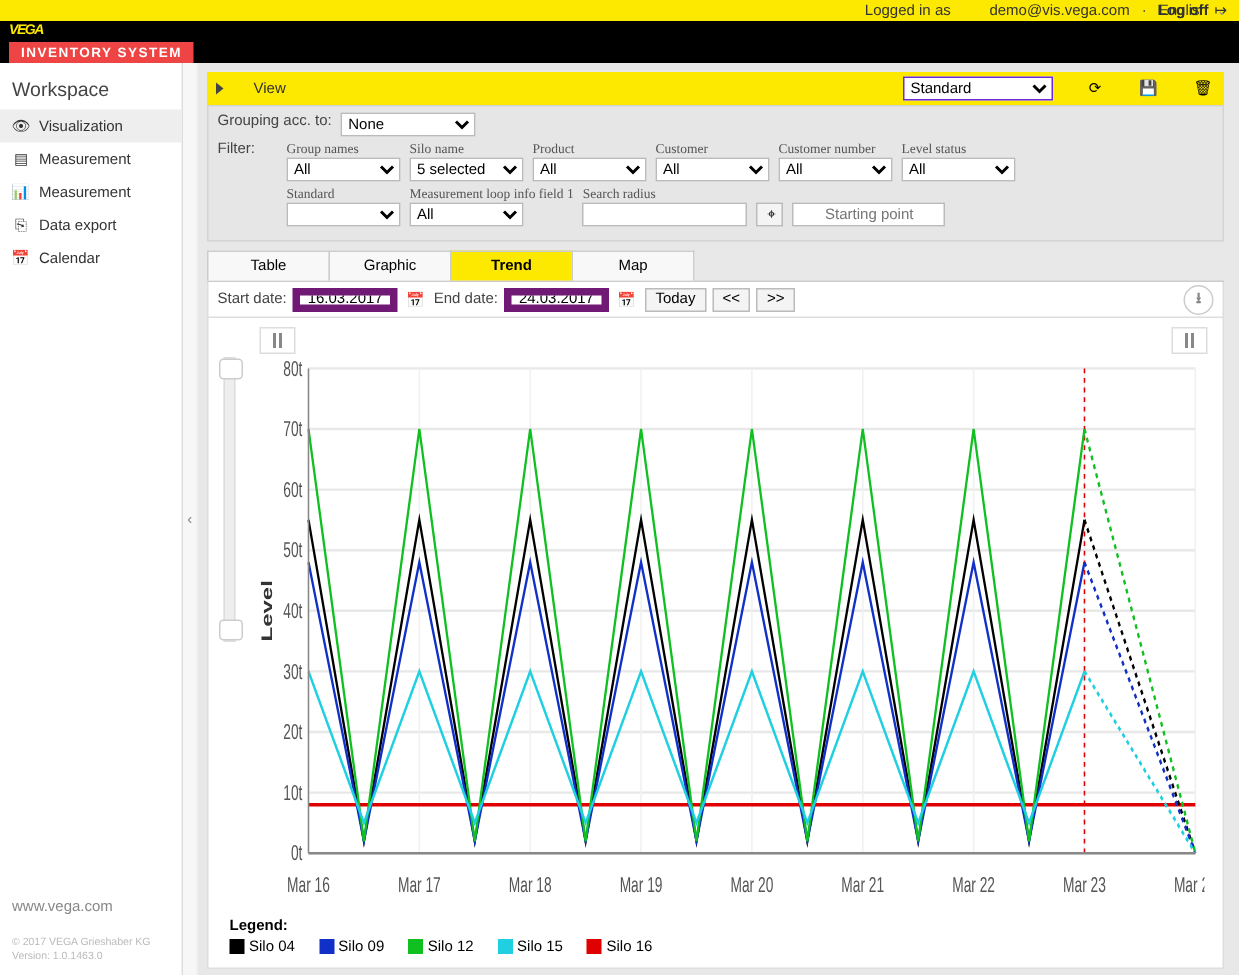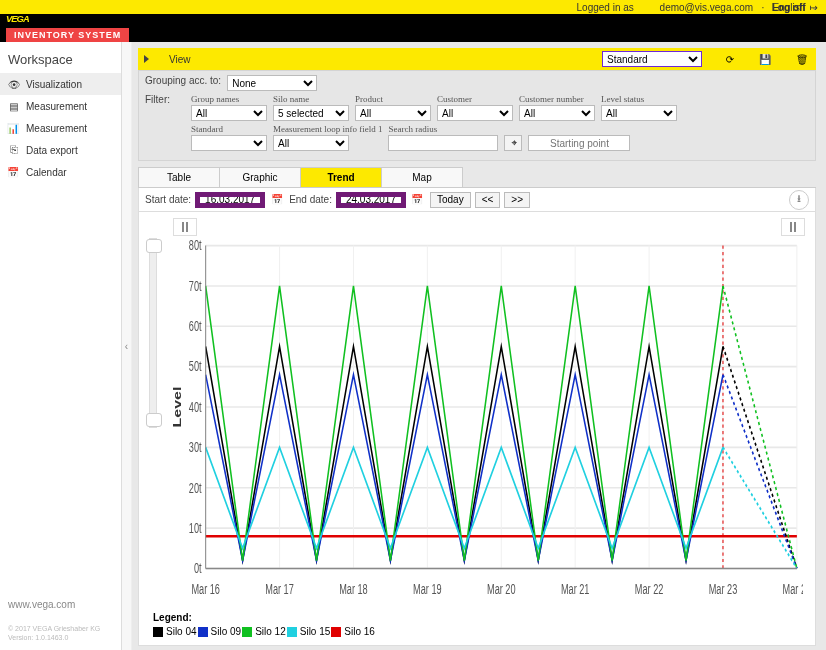--- a/index.html
+++ b/index.html
@@ -41,21 +41,21 @@
 .cal-ic { width:16px; text-align:center; cursor:pointer; color:#c00; }
 .download { margin-left:auto; width:20px; height:20px; border:1px solid #ccc; border-radius:10px; display:flex;align-items:center;justify-content:center; cursor:pointer; color:#888; font-weight:bold;}
 .chart-wrap { flex:1; background:#fff; border:1px solid #ddd; border-top:none; display:flex; flex-direction:column; padding:4px 4px 2px;}
 .chart-area { flex:1; position:relative; }
 .pause { position:absolute; top:2px; width:24px; height:18px; border:1px solid #ddd; background:#fff; display:flex; align-items:center; justify-content:center; gap:2px; cursor:pointer;}
 .pause div{width:2px;height:10px;background:#888;}
 .y-slider { position:absolute; left:6px; top:22px; width:8px; height:190px; background:#eee; border:1px solid #ddd;}
 .y-slider .knob{ position:absolute; left:-4px; width:16px; height:14px; background:#fff; border:1px solid #ccc; border-radius:3px; top:0;}
 .legend { padding:4px 10px 6px; font-size:10px; }
 .legend b { font-size:10px; }
-.legend-row { display:flex; gap:1px; margin-top:3px; align-items:center; flex-wrap:wrap;}
+.legend-row { display:flex; gap:16px; margin-top:3px; align-items:center; flex-wrap:wrap;}
 .sw { width:10px; height:10px; display:inline-block; margin-right:3px; vertical-align:middle;}
 svg.plot { position:absolute; left:28px; top:20px; right:6px; bottom:4px; width:calc(100% - 36px); height:calc(100% - 24px);} 
 .axis-text { font-size:9px; fill:#555; }
 .y-label { font-size:10px; fill:#333; font-weight:bold;}
 </style>
 </head>
 <body>
 
 <div class="topbar">
   <span><span>Logged in as </span><b>demo@vis.vega.com</b></span>

